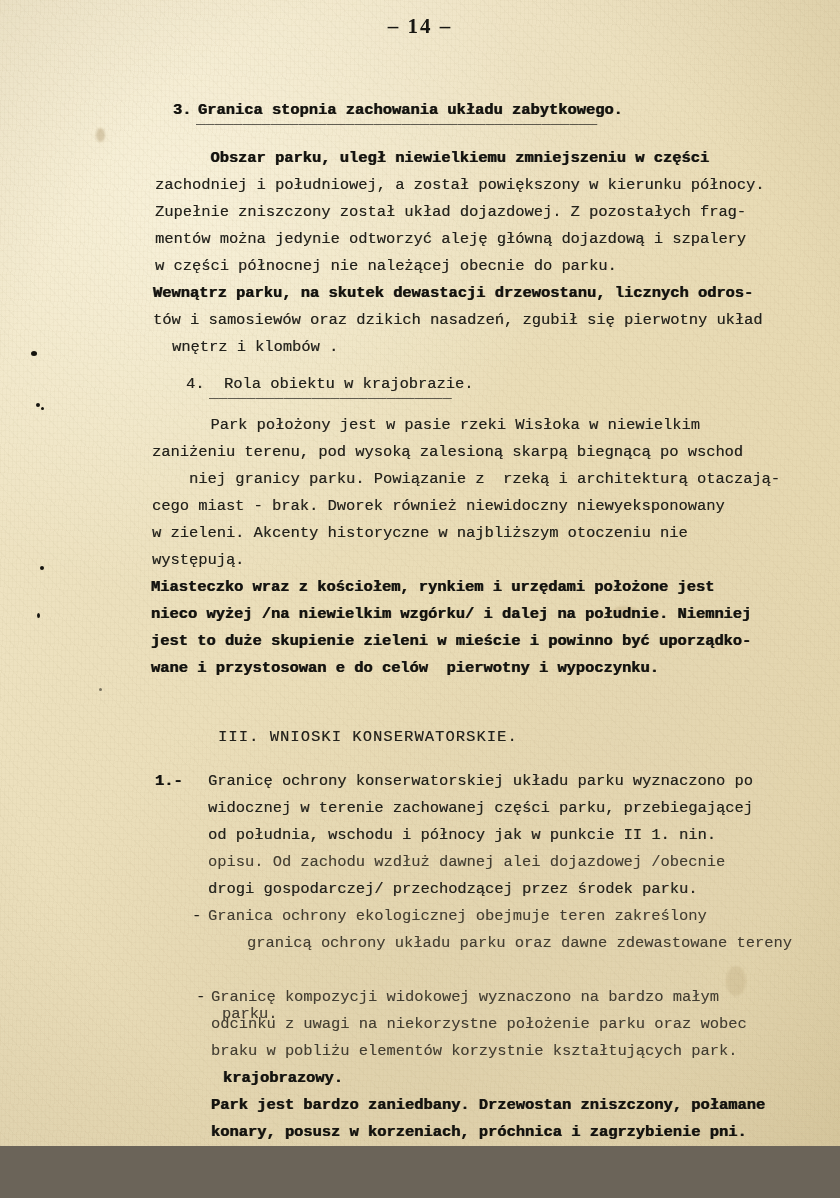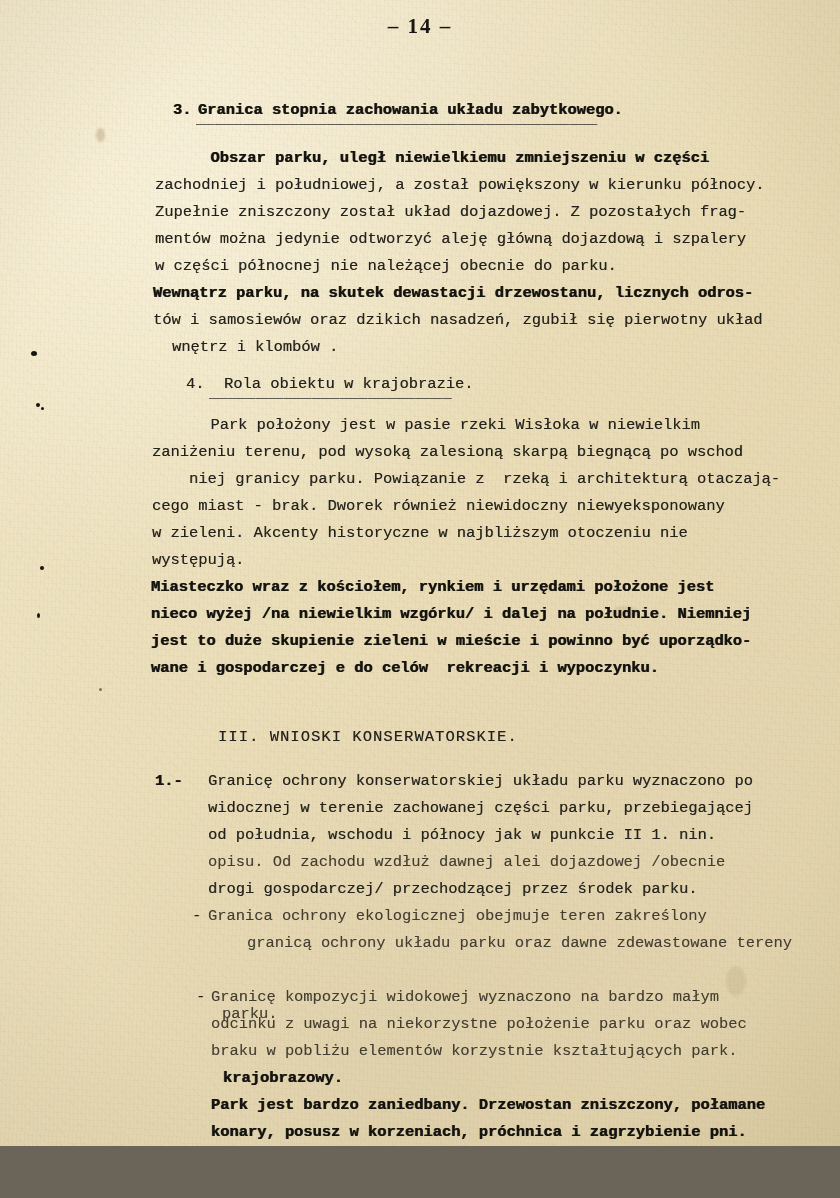--- a/index.html
+++ b/index.html
@@ -163,21 +163,21 @@
 
     <div class="ln mid" style="left:155px; top:415px;">      Park położony jest w pasie rzeki Wisłoka w niewielkim</div>
     <div class="ln mid" style="left:152px; top:442px;">zaniżeniu terenu, pod wysoką zalesioną skarpą biegnącą po wschod</div>
     <div class="ln mid" style="left:152px; top:469px;margin-left:37px;">niej granicy parku. Powiązanie z  rzeką i architekturą otaczają-</div>
     <div class="ln mid" style="left:152px; top:496px;">cego miast - brak. Dworek również niewidoczny niewyeksponowany</div>
     <div class="ln mid" style="left:152px; top:523px;">w zieleni. Akcenty historyczne w najbliższym otoczeniu nie</div>
     <div class="ln mid" style="left:152px; top:550px;">występują.</div>
     <div class="ln dark" style="left:151px; top:577px;">Miasteczko wraz z kościołem, rynkiem i urzędami położone jest</div>
     <div class="ln dark" style="left:151px; top:604px;">nieco wyżej /na niewielkim wzgórku/ i dalej na południe. Niemniej</div>
     <div class="ln dark" style="left:151px; top:631px;">jest to duże skupienie zieleni w mieście i powinno być uporządko-</div>
-    <div class="ln dark" style="left:151px; top:658px;">wane i gospodarczej e do celów  rekreacji i wypoczynku.</div>
+    <div class="ln dark" style="left:151px; top:658px;">wane i przystosowan e do celów  pierwotny i wypoczynku.</div>
 
     <div class="ln mid caps" style="left:218px; top:727px;">III. WNIOSKI KONSERWATORSKIE.</div>
 
     <div class="ln dark" style="left:155px; top:771px;">1.-</div>
     <div class="ln mid" style="left:208px; top:771px;">Granicę ochrony konserwatorskiej układu parku wyznaczono po</div>
     <div class="ln mid" style="left:208px; top:798px;">widocznej w terenie zachowanej części parku, przebiegającej</div>
     <div class="ln mid" style="left:208px; top:825px;">od południa, wschodu i północy jak w punkcie II 1. nin.</div>
     <div class="ln light" style="left:208px; top:852px;">opisu. Od zachodu wzdłuż dawnej alei dojazdowej /obecnie</div>
     <div class="ln mid" style="left:208px; top:879px;">drogi gospodarczej/ przechodzącej przez środek parku.</div>
 

